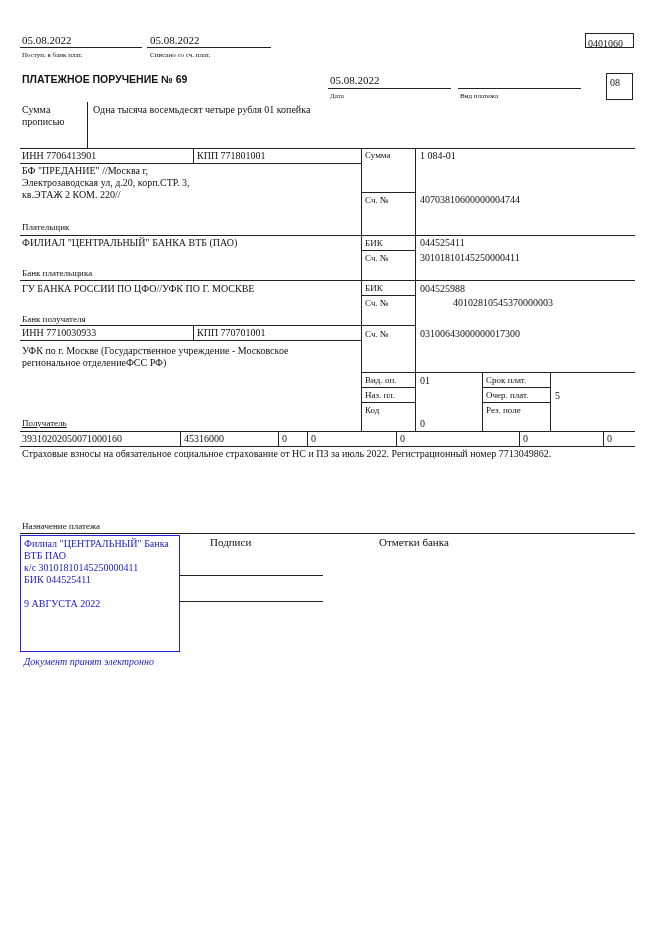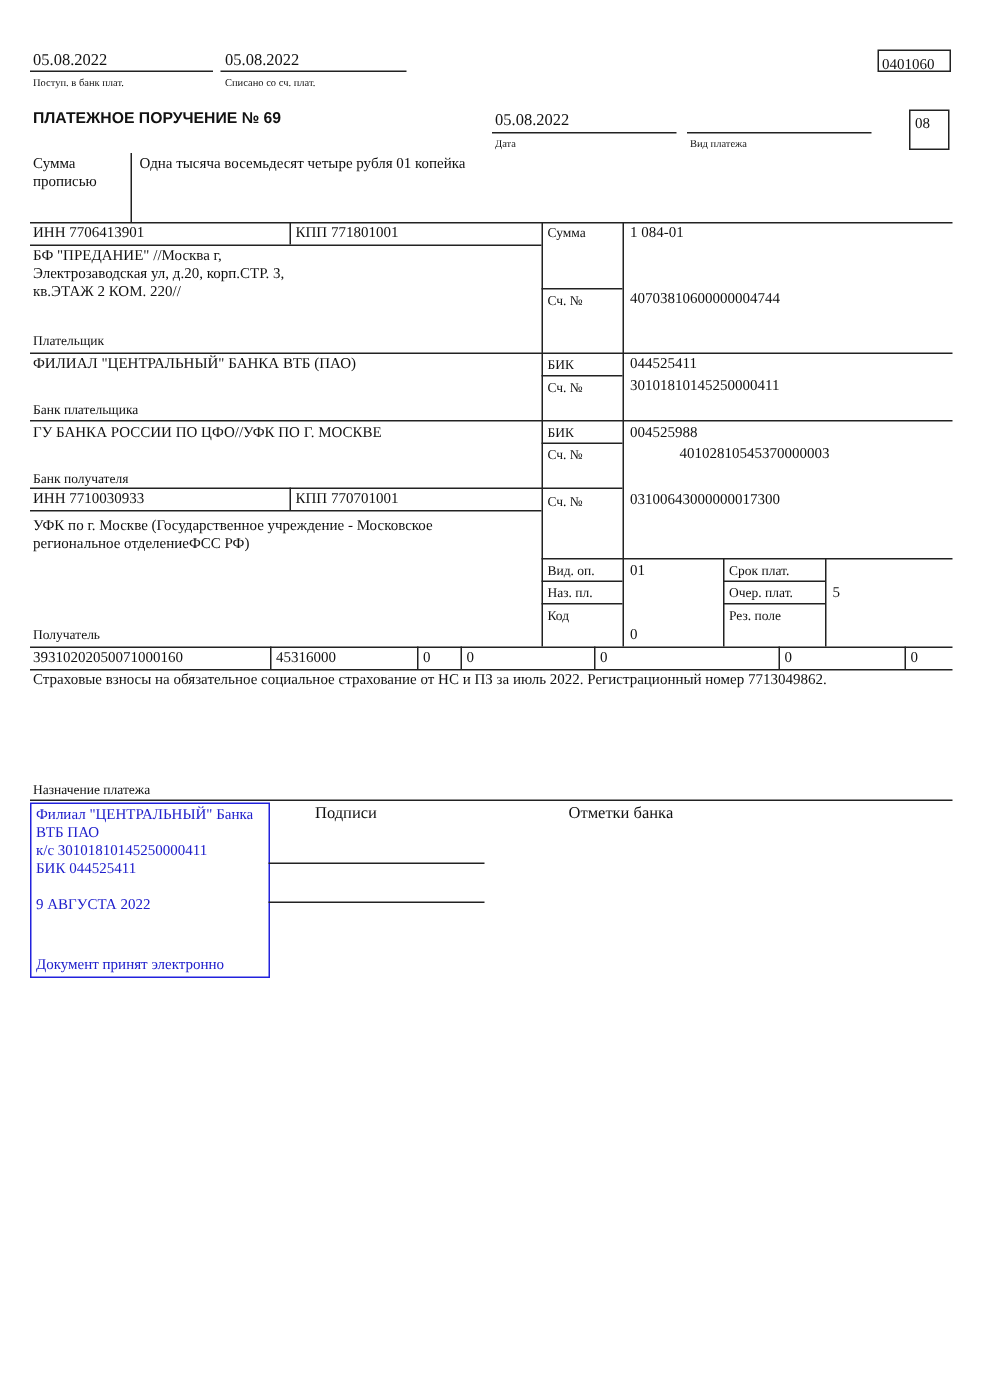--- a/index.html
+++ b/index.html
@@ -108,21 +108,21 @@
 <div class="abs t10" style="left:420px;top:283px;">004525988</div>
 <div class="abs t9" style="left:365px;top:298px;">Сч. №</div>
 <div class="abs t10" style="left:420px;top:297px;margin-left:33px;">40102810545370000003</div>
 
 <div class="abs t10" style="left:22px;top:327px;">ИНН 7710030933</div>
 <div class="abs t10" style="left:197px;top:327px;">КПП 770701001</div>
 <div class="abs t10" style="left:22px;top:345px;">
   <div>УФК по г. Москве (Государственное учреждение - Московское</div>
   <div>региональное отделениеФСС РФ)</div>
 </div>
-<div class="abs t9" style="left:22px;top:418px;">Получатель</div>
+<div class="abs t9" style="left:22px;top:418px;text-decoration:underline;">Получатель</div>
 <div class="abs t9" style="left:365px;top:329px;">Сч. №</div>
 <div class="abs t10" style="left:420px;top:328px;">03100643000000017300</div>
 
 <div class="abs t9" style="left:365px;top:375px;">Вид. оп.</div>
 <div class="abs t10" style="left:420px;top:375px;text-align:right;">01</div>
 <div class="abs t9" style="left:365px;top:390px;">Наз. пл.</div>
 <div class="abs t9" style="left:365px;top:405px;">Код</div>
 <div class="abs t10" style="left:420px;top:418px;">0</div>
 <div class="abs t9" style="left:486px;top:375px;">Срок плат.</div>
 <div class="abs t9" style="left:486px;top:390px;">Очер. плат.</div>
@@ -144,19 +144,19 @@
 <div class="hl" style="left:20px;top:533px;width:615px;"></div>
 
 <div class="stamp" style="left:20px;top:535px;width:160px;height:117px;">
   <div>Филиал "ЦЕНТРАЛЬНЫЙ" Банка</div>
   <div>ВТБ ПАО</div>
   <div>к/с 30101810145250000411</div>
   <div>БИК 044525411</div>
   <div style="height:12px;"></div>
   <div>9 АВГУСТА 2022</div>
   <div style="height:24px;"></div>
-  <div style="margin-top:4px;">Документ принят электронно</div>
+  <div style="margin-top:22px;font-style:italic;">Документ принят электронно</div>
 </div>
 
 <div class="abs t11" style="left:210px;top:536px;">Подписи</div>
 <div class="hl" style="left:179px;top:575px;width:144px;"></div>
 <div class="hl" style="left:179px;top:601px;width:144px;"></div>
 <div class="abs t11" style="left:379px;top:536px;">Отметки банка</div>
 
 </body></html>

